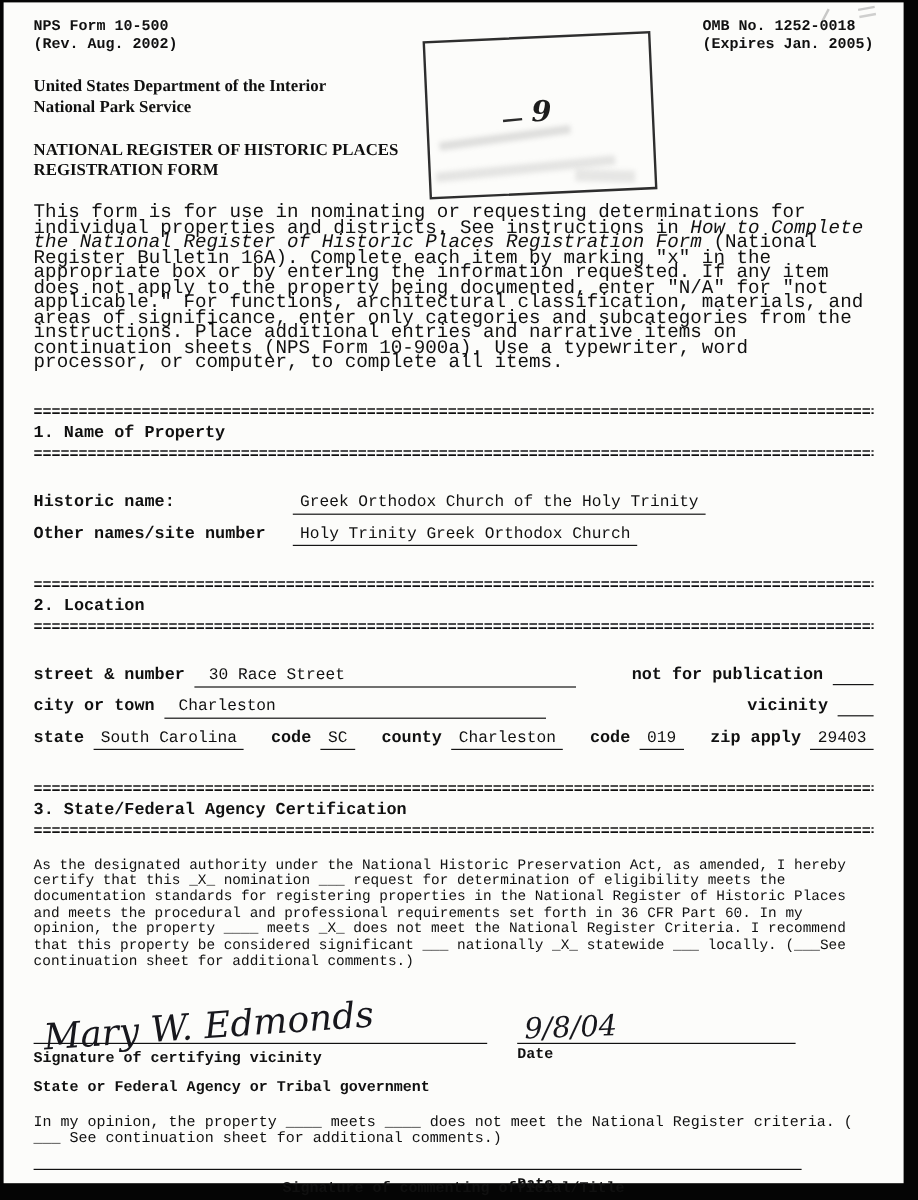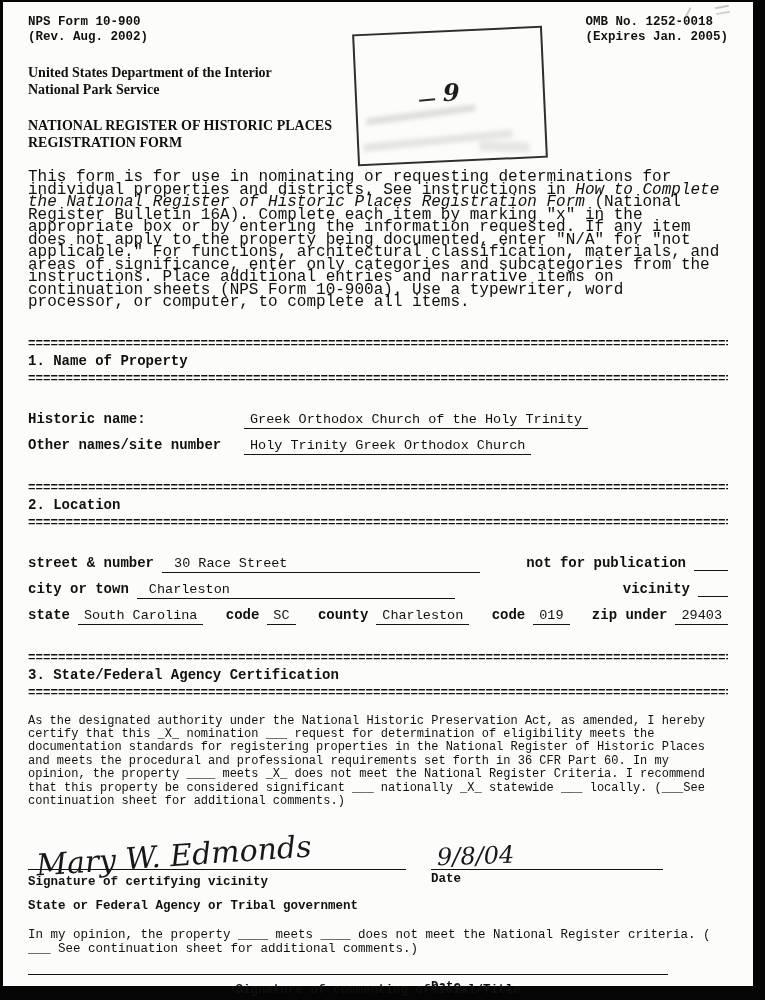--- a/index.html
+++ b/index.html
@@ -87,21 +87,21 @@
     <div class="stamp">
       <span class="stamp-dash"></span>
       <span class="stamp-nine">9</span>
       <div class="smudge s1"></div>
       <div class="smudge s2"></div>
       <div class="smudge s3"></div>
     </div>
 
     <div class="hdr-row">
       <div class="hdr-left">
-        <div class="hdr-line">NPS Form 10-900</div>
+        <div class="hdr-line">NPS Form 10-500</div>
         <div class="hdr-line">(Rev. Aug. 2002)</div>
       </div>
       <div class="hdr-right">
         <div class="hdr-line">OMB No. 1252-0018</div>
         <div class="hdr-line">(Expires Jan. 2005)</div>
       </div>
     </div>
 
     <div class="dept">
       <div>United States Department of the Interior</div>
@@ -155,21 +155,21 @@
       </div>
       <div class="frow state-row">
         <span class="flabel">state</span>
         <span class="fvalue">South Carolina</span>
         <span class="flabel">code</span>
         <span class="fvalue">SC</span>
         <span class="flabel">county</span>
         <span class="fvalue">Charleston</span>
         <span class="flabel">code</span>
         <span class="fvalue">019</span>
-        <span class="flabel">zip under</span>
+        <span class="flabel">zip apply</span>
         <span class="fvalue">29403</span>
       </div>
     </div>
 
     <div class="sect-head">
       <div class="sep">==============================================================================================================</div>
       <div class="heading">3. State/Federal Agency Certification</div>
       <div class="sep">==============================================================================================================</div>
     </div>
 

